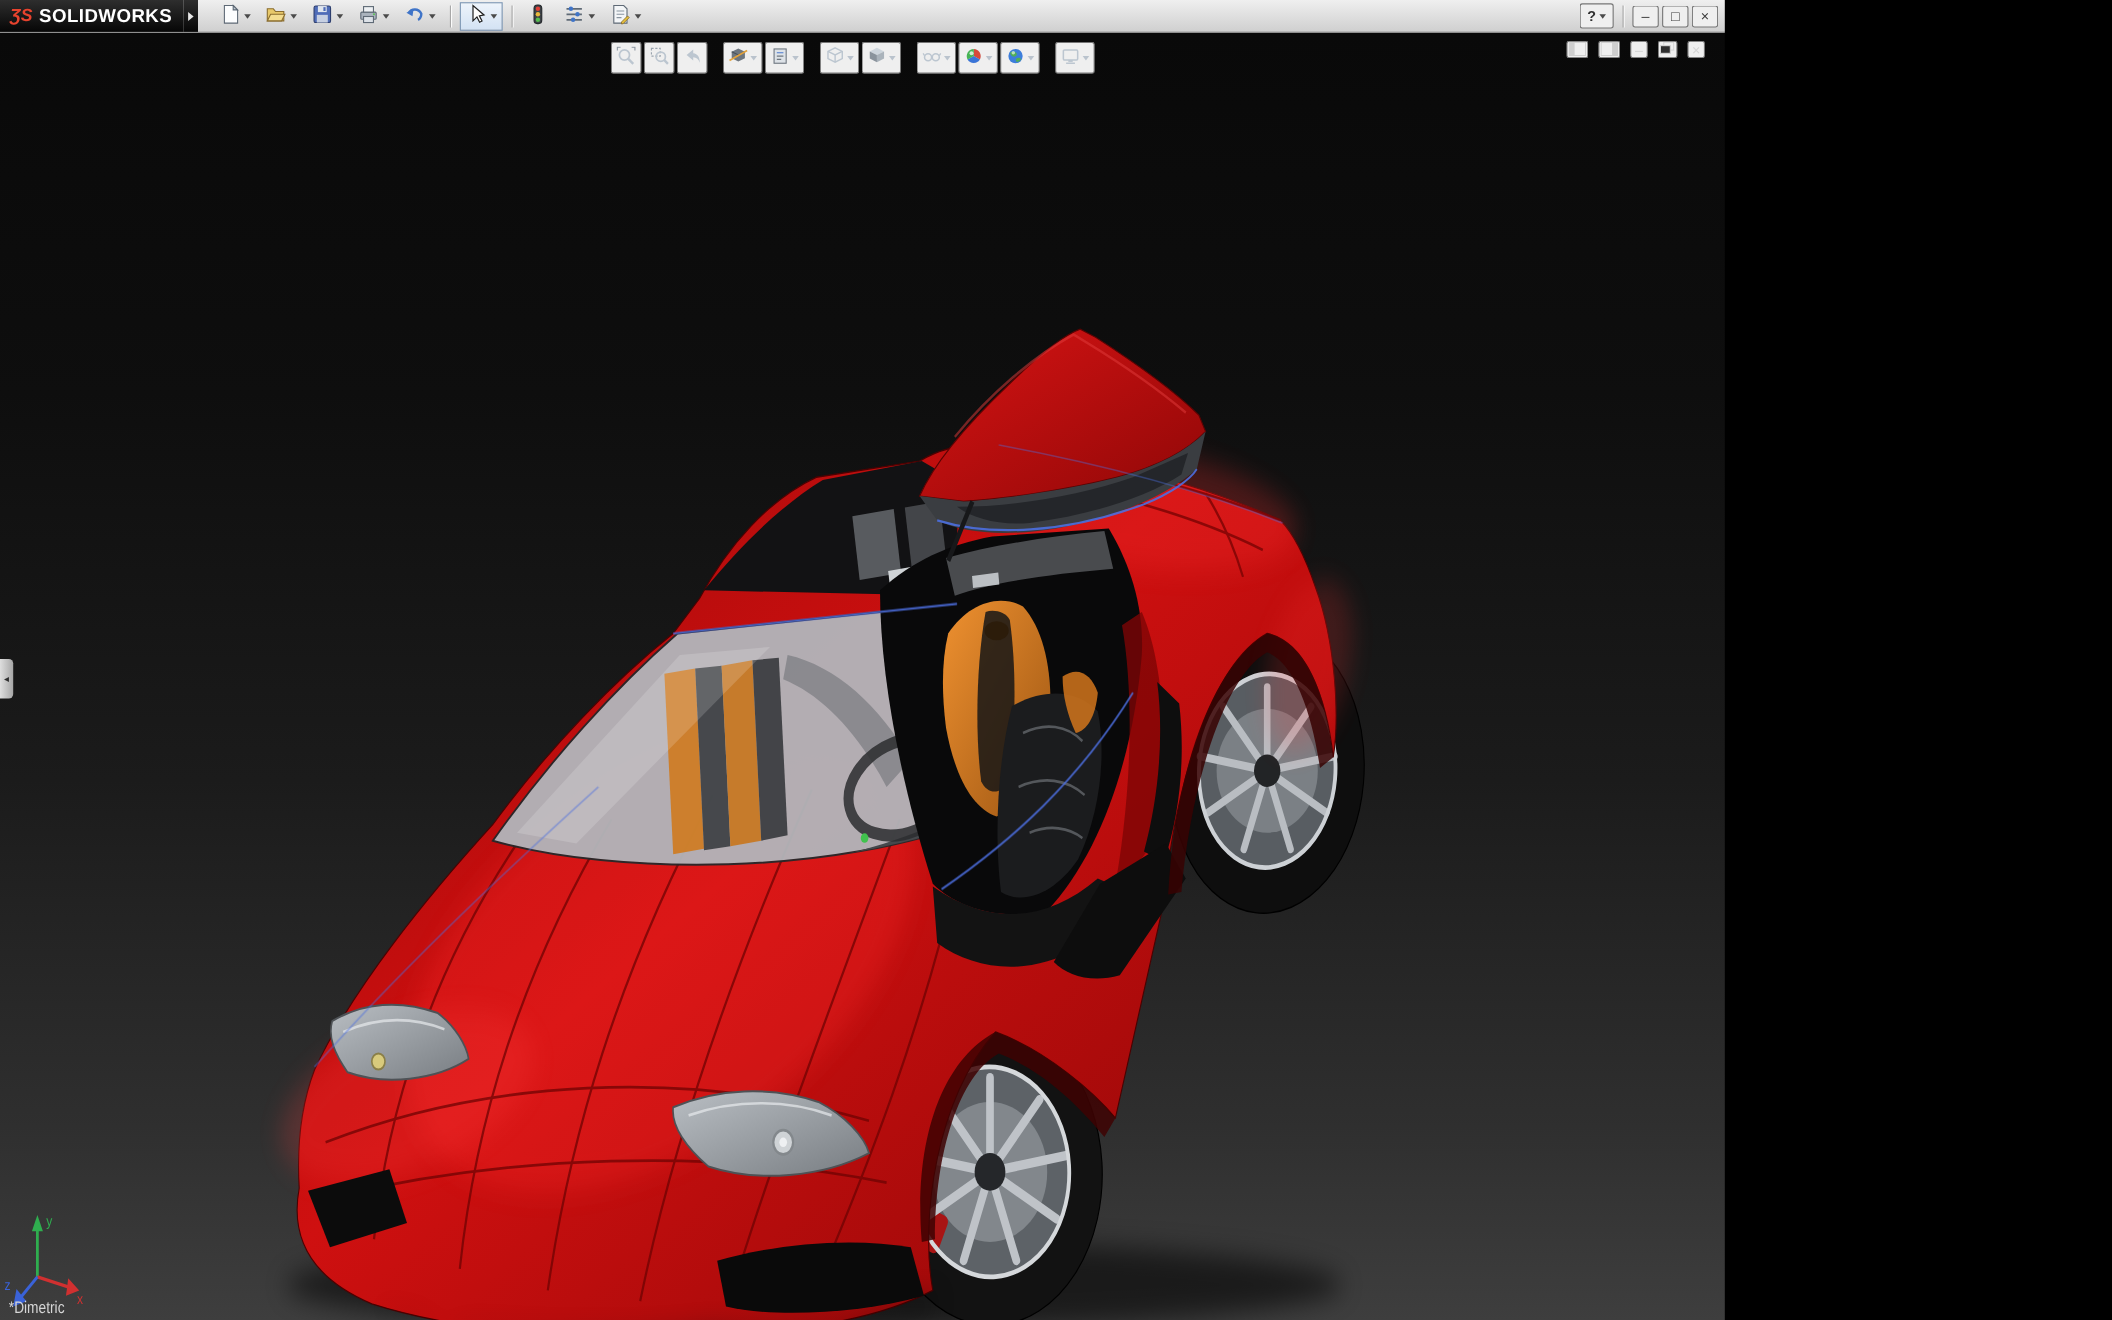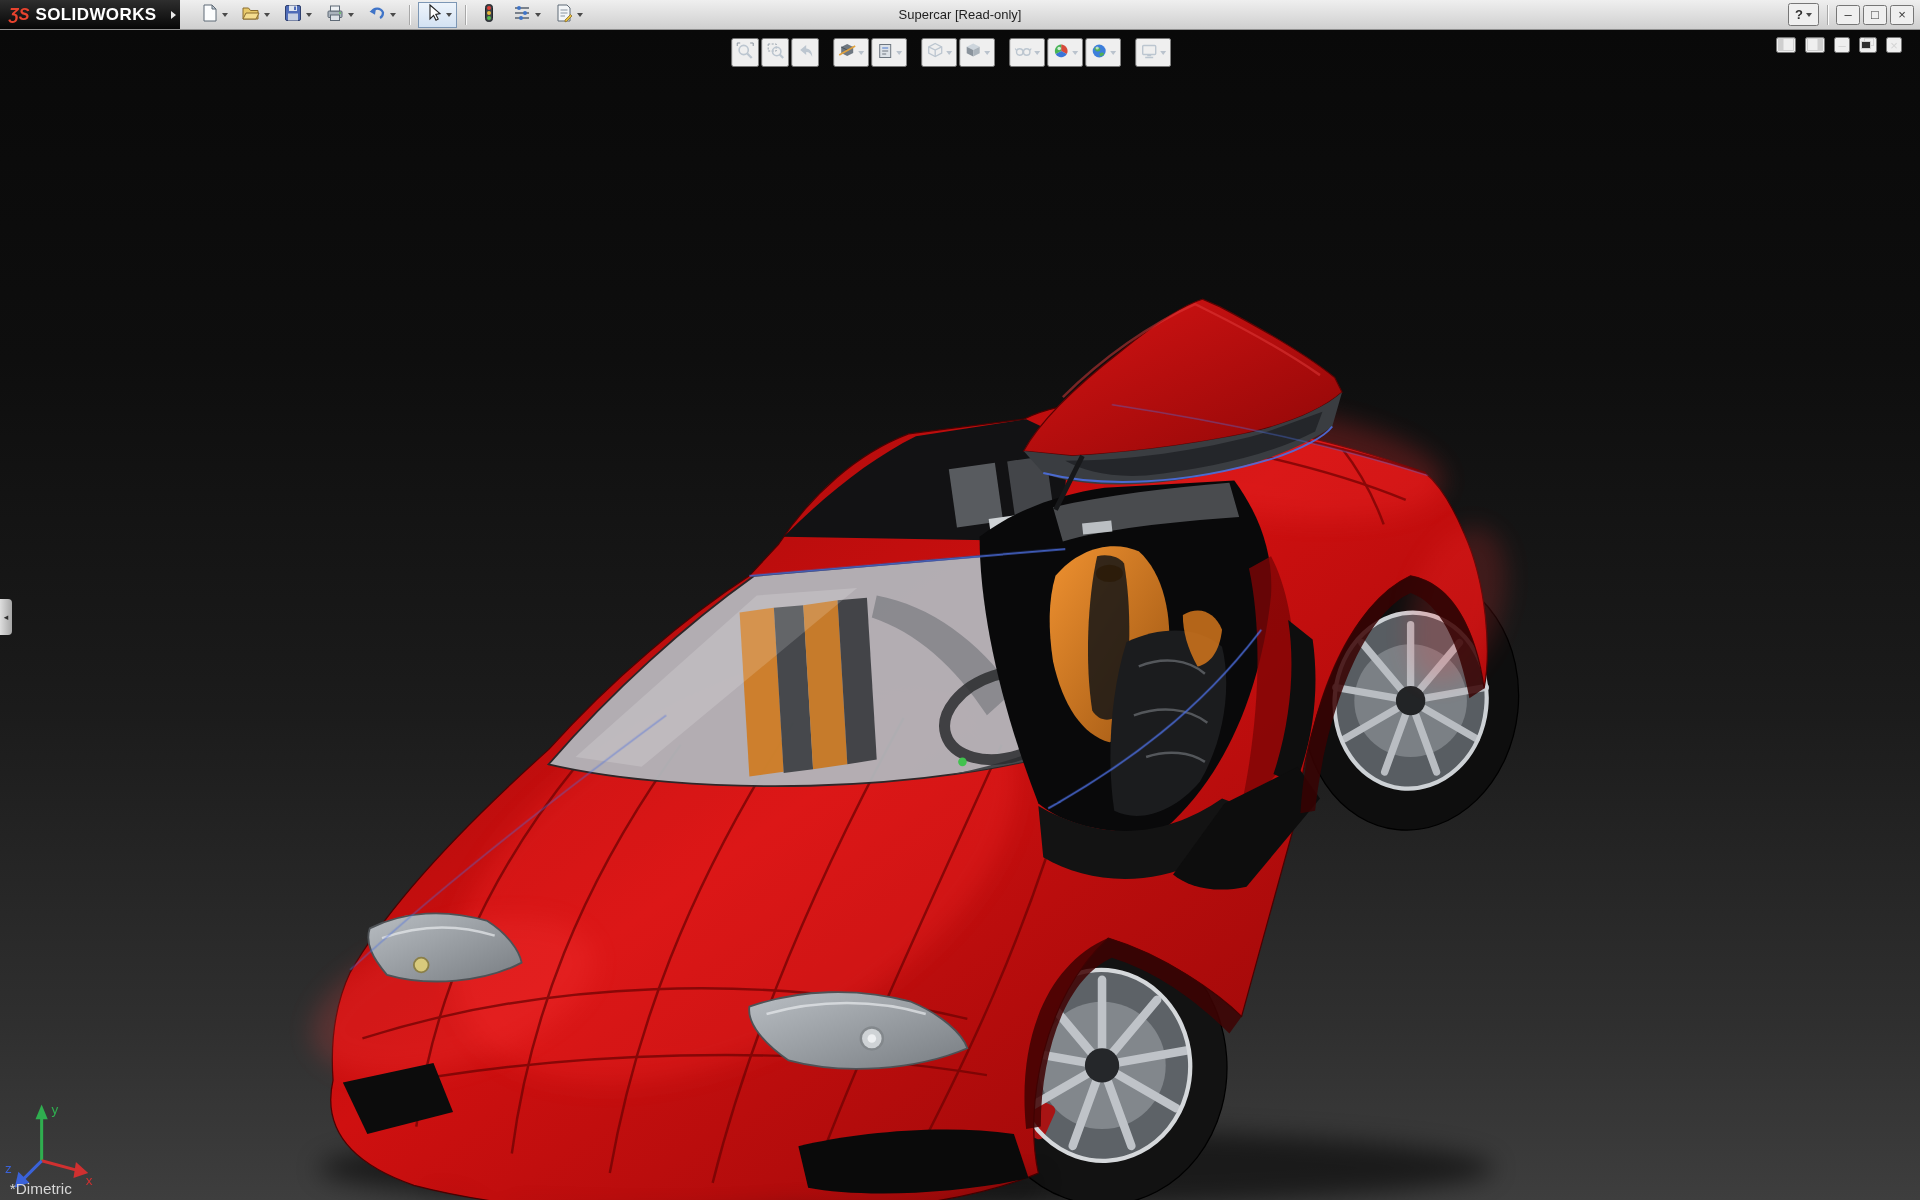--- a/index.html
+++ b/index.html
@@ -1,18 +1,18 @@
 <!DOCTYPE html>
 <html><head>
 <meta charset="utf-8">
 <style>
   *{margin:0;padding:0;box-sizing:border-box}
   html,body{width:1920px;height:1200px;overflow:hidden;background:#000;
     font-family:"Liberation Sans",sans-serif;-webkit-user-select:none;user-select:none}
-  .app{width:1920px;height:1200px;display:flex;flex-direction:column}
+  .app{width:1568px;height:1200px;display:flex;flex-direction:column}
 
   
   .titlebar{flex:0 0 30px;height:30px;background:linear-gradient(#efefef,#cfcfcf);
     border-bottom:1px solid #8f8f8f;display:flex;align-items:center;position:relative}
   .logo{height:100%;background:linear-gradient(#2e2e2e,#060606);display:flex;align-items:center;
     padding:0 10px 0 9px;gap:6px}
   .logo .mark{color:#e8432e;font-weight:bold;font-style:italic;font-size:16px;line-height:1}
   .logo .name{color:#fff;font-weight:bold;font-size:17px;letter-spacing:.4px}
   .flyout{width:13px;height:100%;background:linear-gradient(#2e2e2e,#060606);
     display:flex;align-items:center;justify-content:center;margin-right:14px}
@@ -139,21 +139,20 @@
               <path d="M4 2 h9 l3 3 v13 H4 Z" fill="#f4f6f8" stroke="#5f6a76"></path>
               <line x1="6.5" y1="7" x2="13.5" y2="7" stroke="#8a95a0"></line>
               <line x1="6.5" y1="10" x2="13.5" y2="10" stroke="#8a95a0"></line>
               <line x1="6.5" y1="13" x2="11" y2="13" stroke="#8a95a0"></line>
               <path d="M11 17 l5.5 -5.5 1.5 1.5 L12.5 18.5 11 18.8 Z" fill="#e8c23c" stroke="#8a6d2f" stroke-width=".8"></path>
             </svg></span>
         <span class="caret"></span>
       </button>
     </nav>
 
-    <div class="doc-title">Supercar [Read-only]</div>
 
     <div class="tb-right">
       <button class="help-btn">
         <span>?</span>
         <span class="caret"></span>
       </button>
       <span class="sep"></span>
       <button class="winbtn">–</button>
       <button class="winbtn">□</button>
       <button class="winbtn">×</button>

